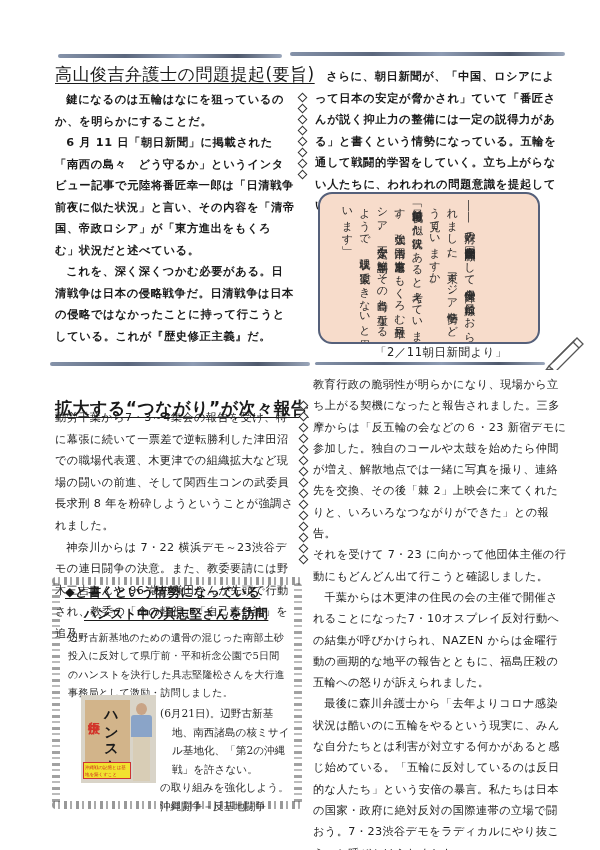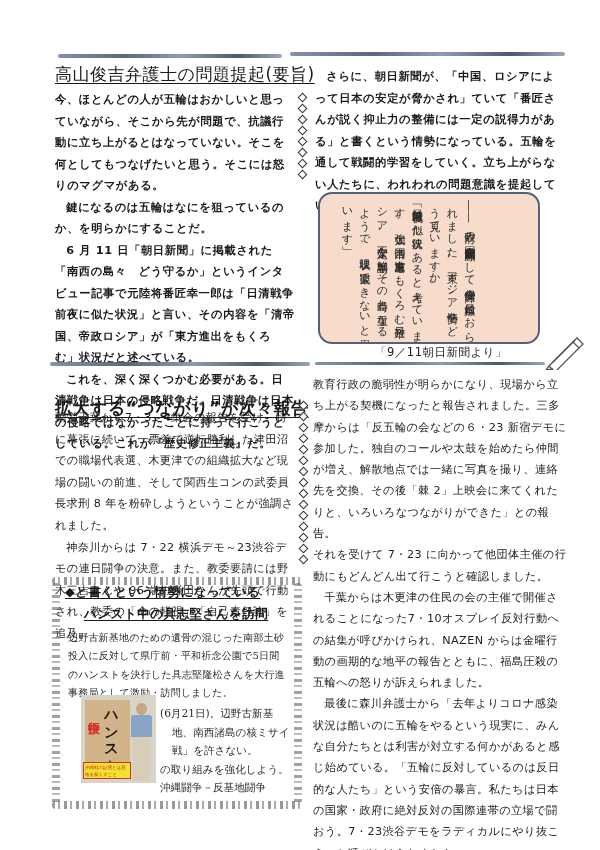--- a/index.html
+++ b/index.html
@@ -86,21 +86,20 @@
 </head>
 <body>
 
 <div class="page">
 
   <div class="brush" style="left:58px; top:54px; width:224px;"></div>
   <div class="brush" style="left:290px; top:52px; width:275px;"></div>
 
   <h2 class="s1-title">高山俊吉弁護士の問題提起(要旨)</h2>
   <div class="s1-body">
-    <p>今、ほとんどの人が五輪はおかしいと思っていながら、そこから先が問題で、抗議行動に立ち上がるとはなっていない。そこを何としてもつなげたいと思う。そこには怒りのマグマがある。</p>
     <p class="ind">鍵になるのは五輪はなにを狙っているのか、を明らかにすることだ。</p>
     <p class="ind">6 月 11 日「朝日新聞」に掲載された「南西の島々　どう守るか」というインタビュー記事で元陸将番匠幸一郎は「日清戦争前夜に似た状況」と言い、その内容を「清帝国、帝政ロシア」が「東方進出をもくろむ」状況だと述べている。</p>
     <p class="ind">これを、深く深くつかむ必要がある。日清戦争は日本の侵略戦争だ。日清戦争は日本の侵略ではなかったことに持って行こうとしている。これが『歴史修正主義』だ。</p>
   </div>
 
   <div class="chain" style="left:297px; top:92px;">
     <span></span>
       <span></span>
       <span></span>
       <span></span>
@@ -113,21 +112,21 @@
   <div class="s1r-body">
     <p class="ind">さらに、朝日新聞が、「中国、ロシアによって日本の安定が脅かされ」ていて「番匠さんが説く抑止力の整備には一定の説得力がある」と書くという情勢になっている。五輪を通して戦闘的学習をしていく。立ち上がらない人たちに、われわれの問題意識を提起していくことが必要ではないか。</p>
   </div>
 
   <div class="quote-box">
     <div class="quote-vert">
       <p>――政府の国家安全保障局顧問として安全保障の最前線におられました。東アジア情勢をどう見ていますか。</p>
       <p class="gap">「日清戦争前夜に似た状況にあると考えています。強大な清帝国、東方進出をもくろむ帝政ロシア、不安定な朝鮮半島、その当時と重なるようで、現状は楽観できないと思います」</p>
     </div>
   </div>
-  <div class="quote-caption">「9／11朝日新聞より」</div>
+  <div class="quote-caption">「2／11朝日新聞より」</div>
   <svg class="pencil" viewBox="0 0 44 40">
     <g fill="none" stroke="#555" stroke-width="1.3">
       <path d="M6 36 L34 8 L40 14 L12 42 Z"></path>
       <path d="M6 36 L3 40 L10 39"></path>
       <path d="M30 12 L36 18"></path>
       <path d="M10 32 L32 10"></path>
     </g>
   </svg>
 
   <div class="brush" style="left:50px; top:362px; width:260px;"></div>
@@ -181,19 +180,20 @@
       </div>
       <div class="sign">沖縄戦の記憶とは基地を築くすこと</div>
       <div class="man-head"></div>
       <div class="man-body"></div>
       <div class="man-legs"></div>
     </div>
 
     <div class="hen-side">
       <div>(6月21日)。辺野古新基</div>
       <div class="ind2">地、南西諸島の核ミサイ</div>
+      <div class="ind2">ル基地化、「第2の沖縄</div>
       <div class="ind2">戦」を許さない。</div>
       <div>の取り組みを強化しよう。</div>
       <div>沖縄闘争－反基地闘争</div>
     </div>
   </div>
 
 </div>
 
 </body></html>

